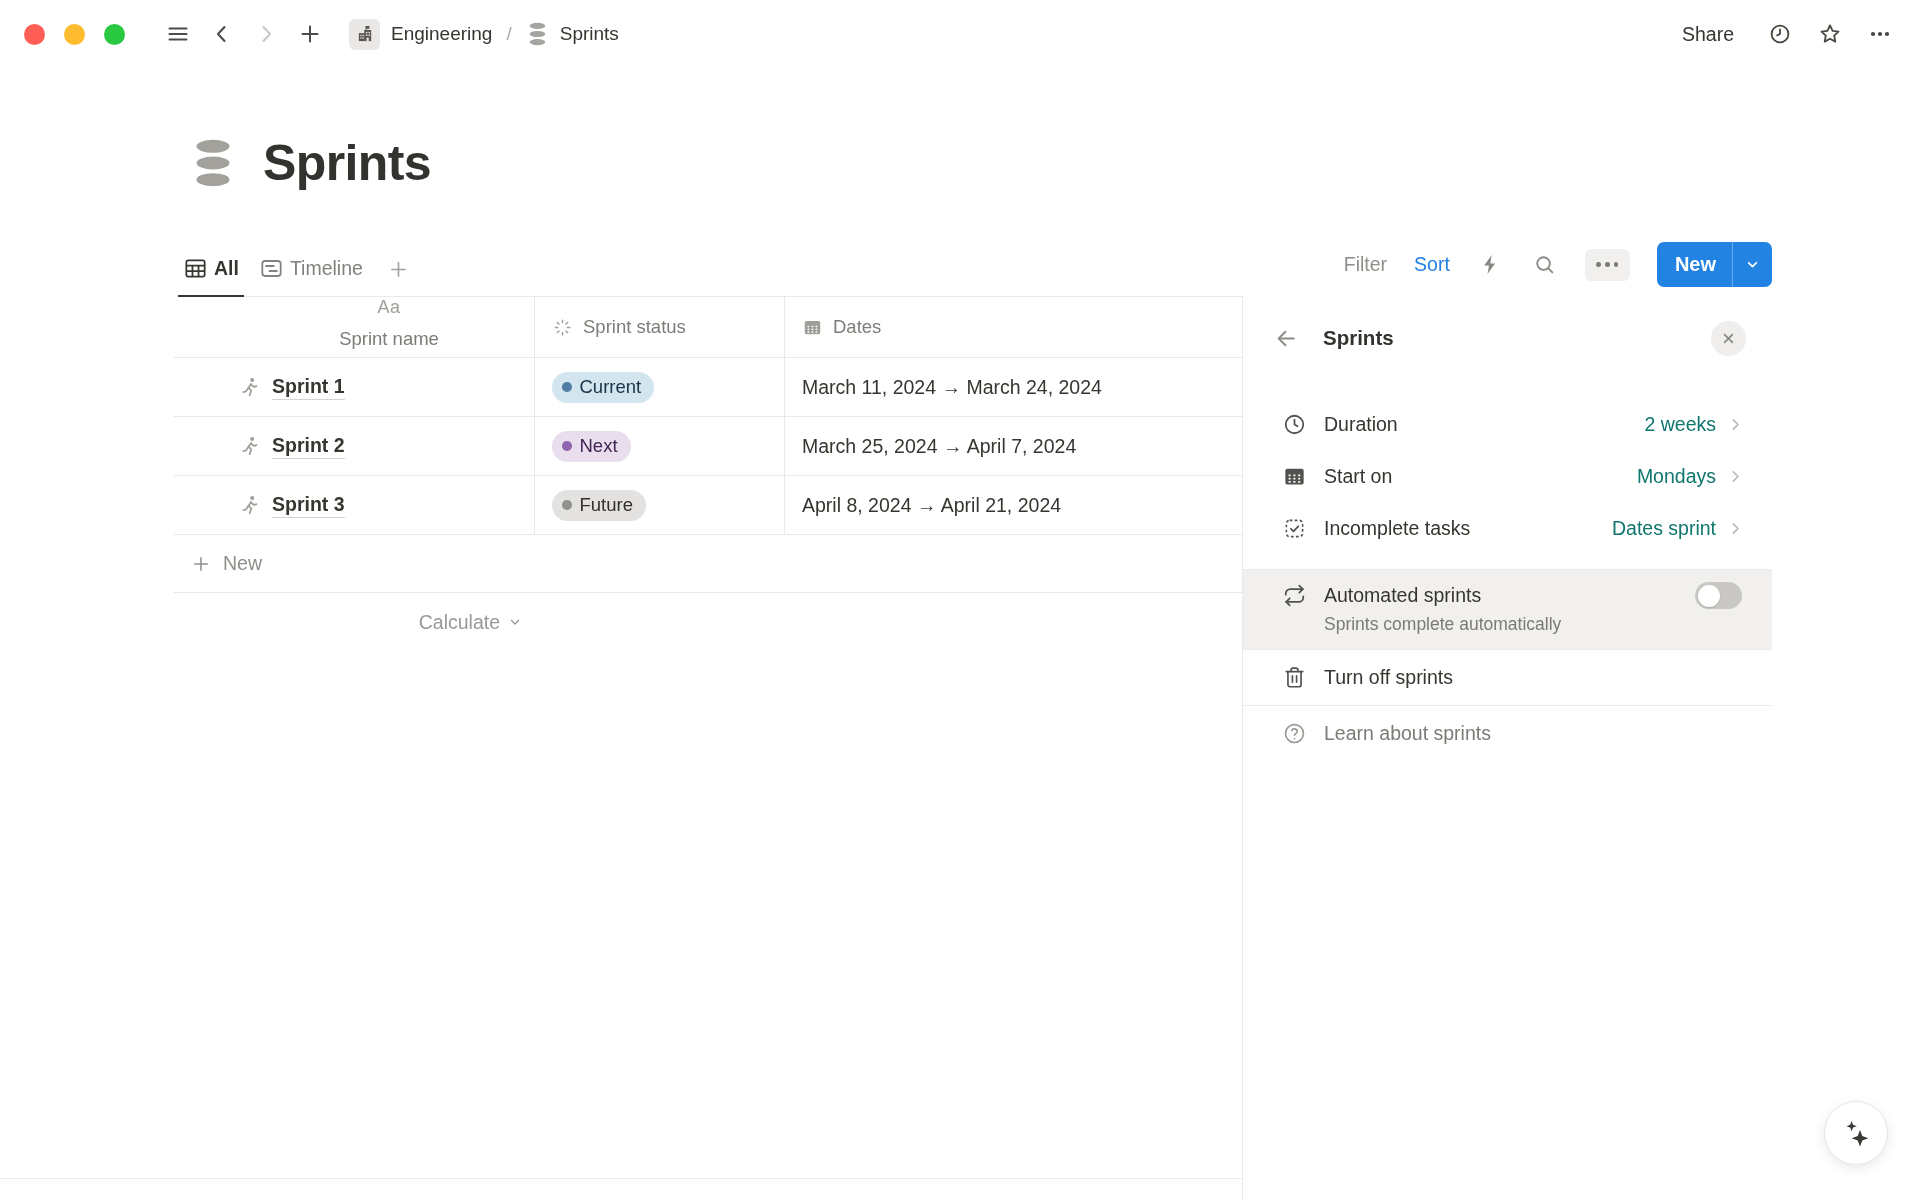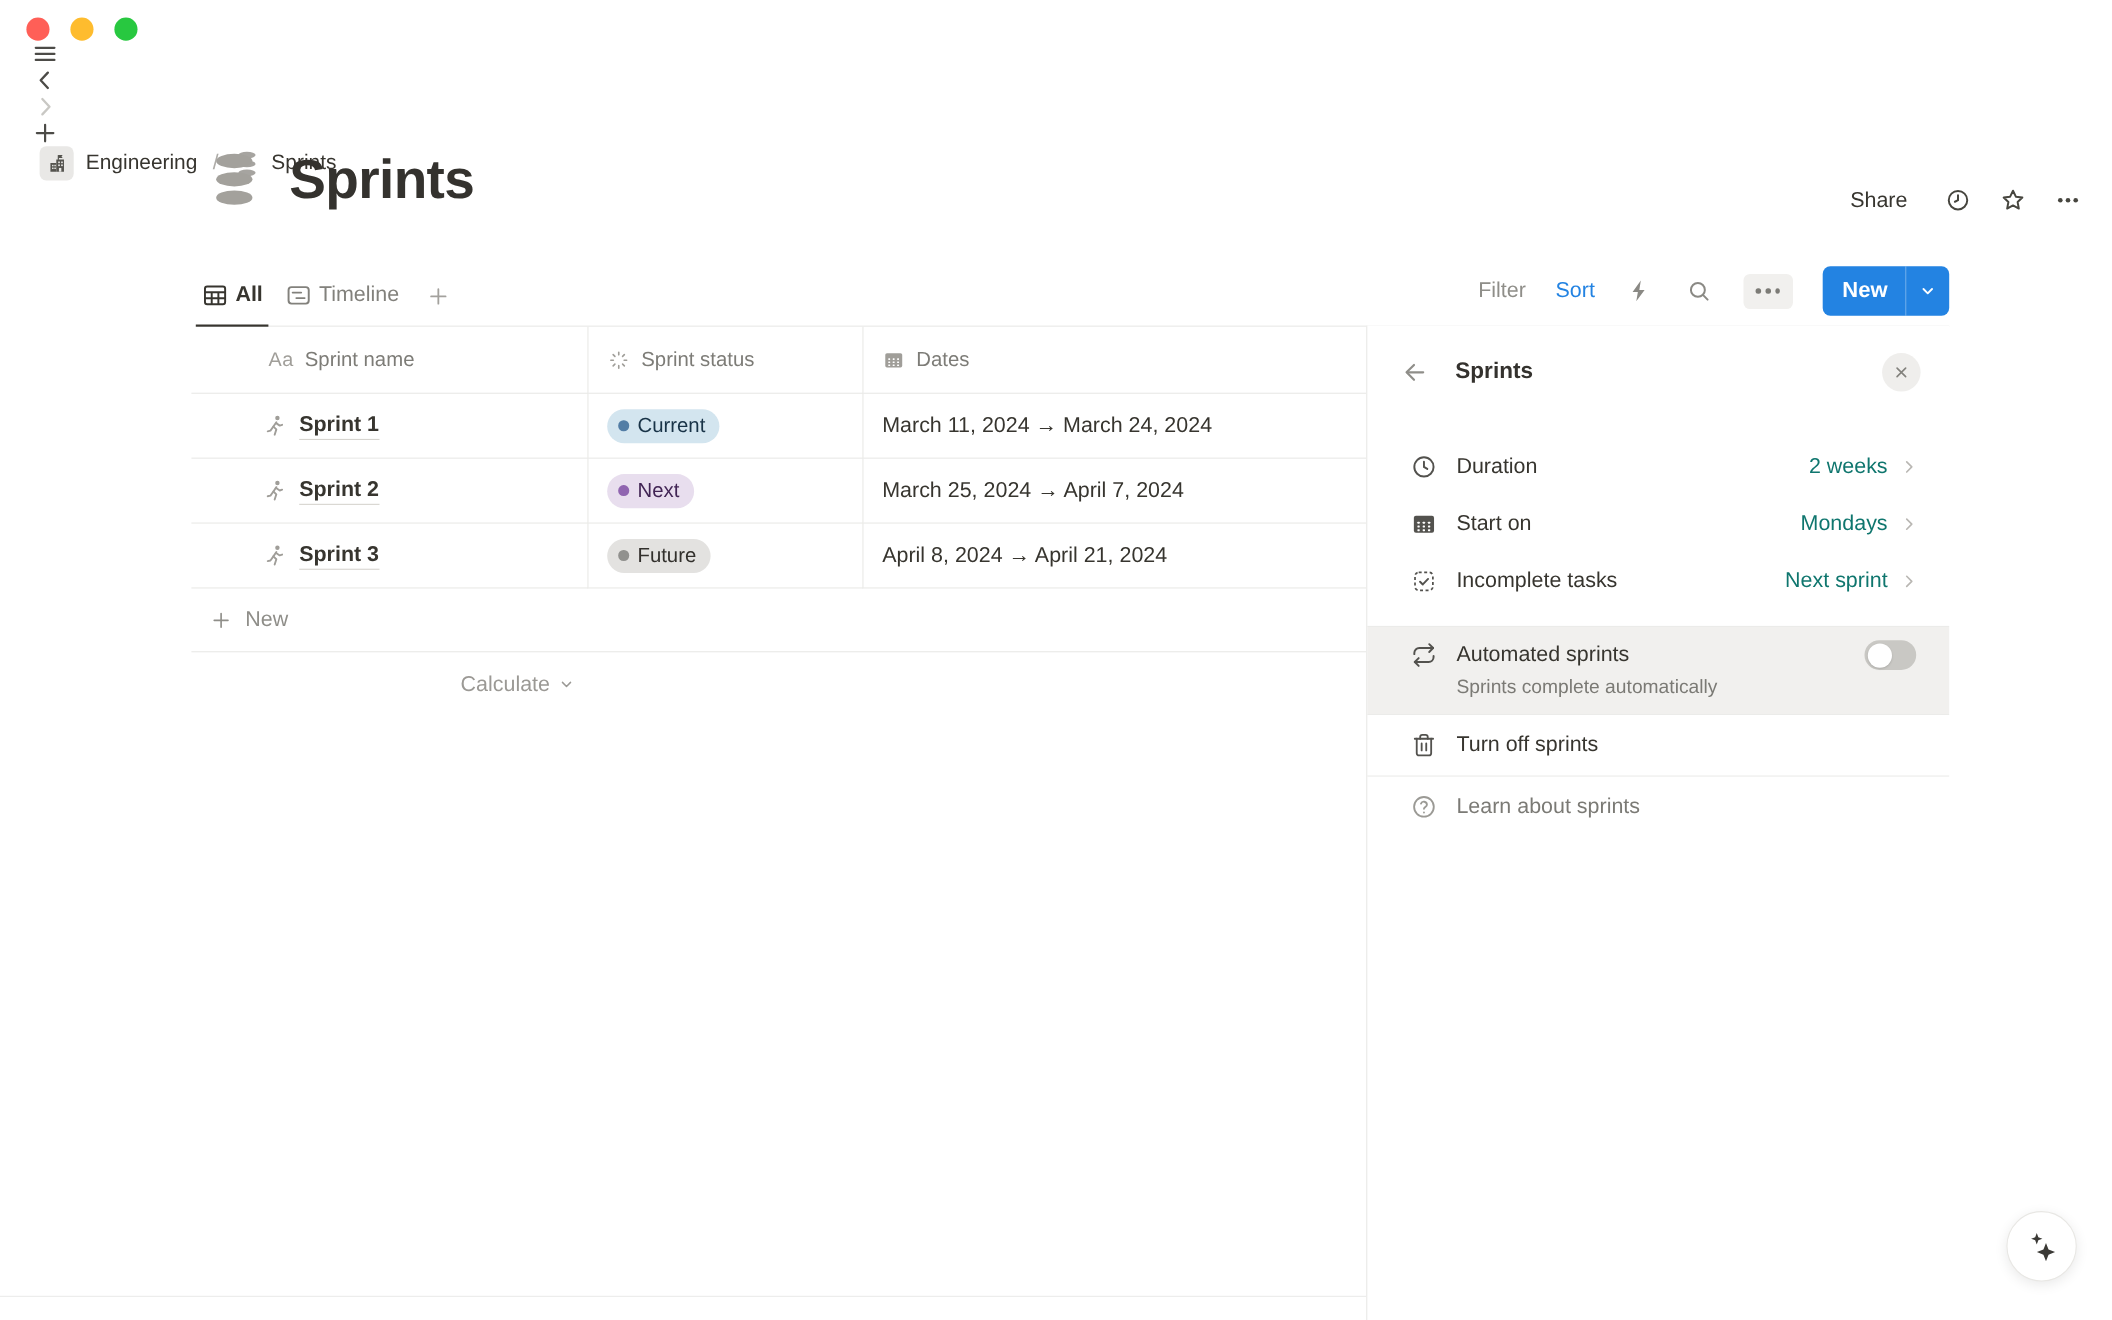--- a/index.html
+++ b/index.html
@@ -14,21 +14,21 @@
   html,body{margin:0;padding:0;}
   body{
     width:1920px;height:1200px;overflow:hidden;position:relative;background:#fff;
     font-family:"Liberation Sans","DejaVu Sans",sans-serif;color:var(--text-dark);
   }
   button{font-family:inherit;background:none;border:none;padding:0;cursor:pointer;color:inherit;}
   .icon{display:inline-flex;align-items:center;justify-content:center;}
   .icon svg{width:100%;height:100%;display:block;}
 
   
-  .topbar{position:absolute;top:0;left:0;right:0;height:68px;display:flex;align-items:flex-start;padding:16px 22px 0 24px;flex-direction:column;}
+  .topbar{position:absolute;top:0;left:0;right:0;height:68px;display:flex;align-items:center;padding:0 22px 0 24px;}
   .tl-group{display:flex;gap:19px;margin-right:36px;align-items:center;}
   .tl{width:21px;height:21px;border-radius:50%;display:inline-block;cursor:pointer;}
   .tl.red{background:var(--traffic-red);} .tl.yellow{background:var(--traffic-yellow);} .tl.green{background:var(--traffic-green);}
   .nav-btn{width:34px;height:34px;display:flex;align-items:center;justify-content:center;color:#4c4b47;margin-right:10px;border-radius:6px;}
   .nav-btn svg{width:24px;height:24px;}
   .nav-btn.disabled{color:#c9c8c4;}
   .breadcrumb{display:flex;align-items:center;gap:11px;margin-left:12px;font-size:19px;}
   .crumb-tile{width:31px;height:31px;border-radius:6px;background:#e9e8e6;display:flex;align-items:center;justify-content:center;color:#55544f;cursor:pointer;}
   .crumb-tile svg{width:20px;height:20px;}
   .crumb{color:var(--text-dark);cursor:pointer;}
@@ -61,21 +61,21 @@
   .more-box i{width:4.6px;height:4.6px;border-radius:50%;background:#7c7b76;}
   .new-btn{display:flex;height:45px;border-radius:7px;overflow:hidden;background:var(--accent-blue);}
   .new-main{padding:0 16px 0 18px;color:#fff;font-size:20px;font-weight:600;}
   .new-chev{width:40px;display:flex;align-items:center;justify-content:center;color:#fff;border-left:1px solid rgba(255,255,255,0.33);}
   .new-chev svg{width:17px;height:17px;}
 
   
   .table{position:absolute;left:174px;top:297px;width:1068px;}
   .thead,.trow{display:grid;grid-template-columns:361px 250px 457px;}
   .th{height:61px;display:flex;align-items:center;gap:10px;font-size:18.5px;color:#7d7c77;border-bottom:1px solid var(--border);padding-left:17px;cursor:pointer;}
-  .th.name{padding-left:70px;}
+  .th.name{padding-left:70px;flex-direction:column;}
   .th:not(:last-child){border-right:1px solid var(--border);}
   .th .icon{width:21px;height:21px;color:#a09e99;}
   .aa{font-size:18px;color:#a09e99;letter-spacing:0.5px;}
   .cell{height:59px;display:flex;align-items:center;border-bottom:1px solid var(--border);font-size:19.5px;color:var(--text-dark);cursor:pointer;}
   .cell:not(:last-child){border-right:1px solid var(--border);}
   .name-cell{padding-left:64px;gap:11px;}
   .runner{width:23px;height:23px;color:#a09e99;flex:none;}
   .sprint-link{font-weight:600;border-bottom:1.5px solid #d6d4cf;padding-bottom:1px;}
   .status-cell{padding-left:17px;}
   .dates-cell{padding-left:17px;}
@@ -493,21 +493,21 @@
   </div>
 
   <div class="setting-row">
     <span class="icon s-icon">
             <svg viewBox="0 0 24 24" fill="none" stroke="currentColor">
               <rect x="4.2" y="4.2" width="15.6" height="15.6" rx="3.2" stroke-width="1.5" stroke-dasharray="2.6 2.2"></rect>
               <path d="M8.6 12.3l2.4 2.4 4.6-4.8" stroke-width="1.7" stroke-linecap="round" stroke-linejoin="round"></path>
             </svg>
           </span>
     <span class="s-label">Incomplete tasks</span>
-    <span class="s-value">Next sprint</span>
+    <span class="s-value">Dates sprint</span>
     <span class="icon chev">
             <svg viewBox="0 0 24 24" fill="none" stroke="currentColor" stroke-width="2.1" stroke-linecap="round" stroke-linejoin="round">
               <path d="m9 5.5 6.5 6.5L9 18.5"></path>
             </svg>
           </span>
   </div>
 </div>
 
     <div class="divider settings-divider"></div>
 

